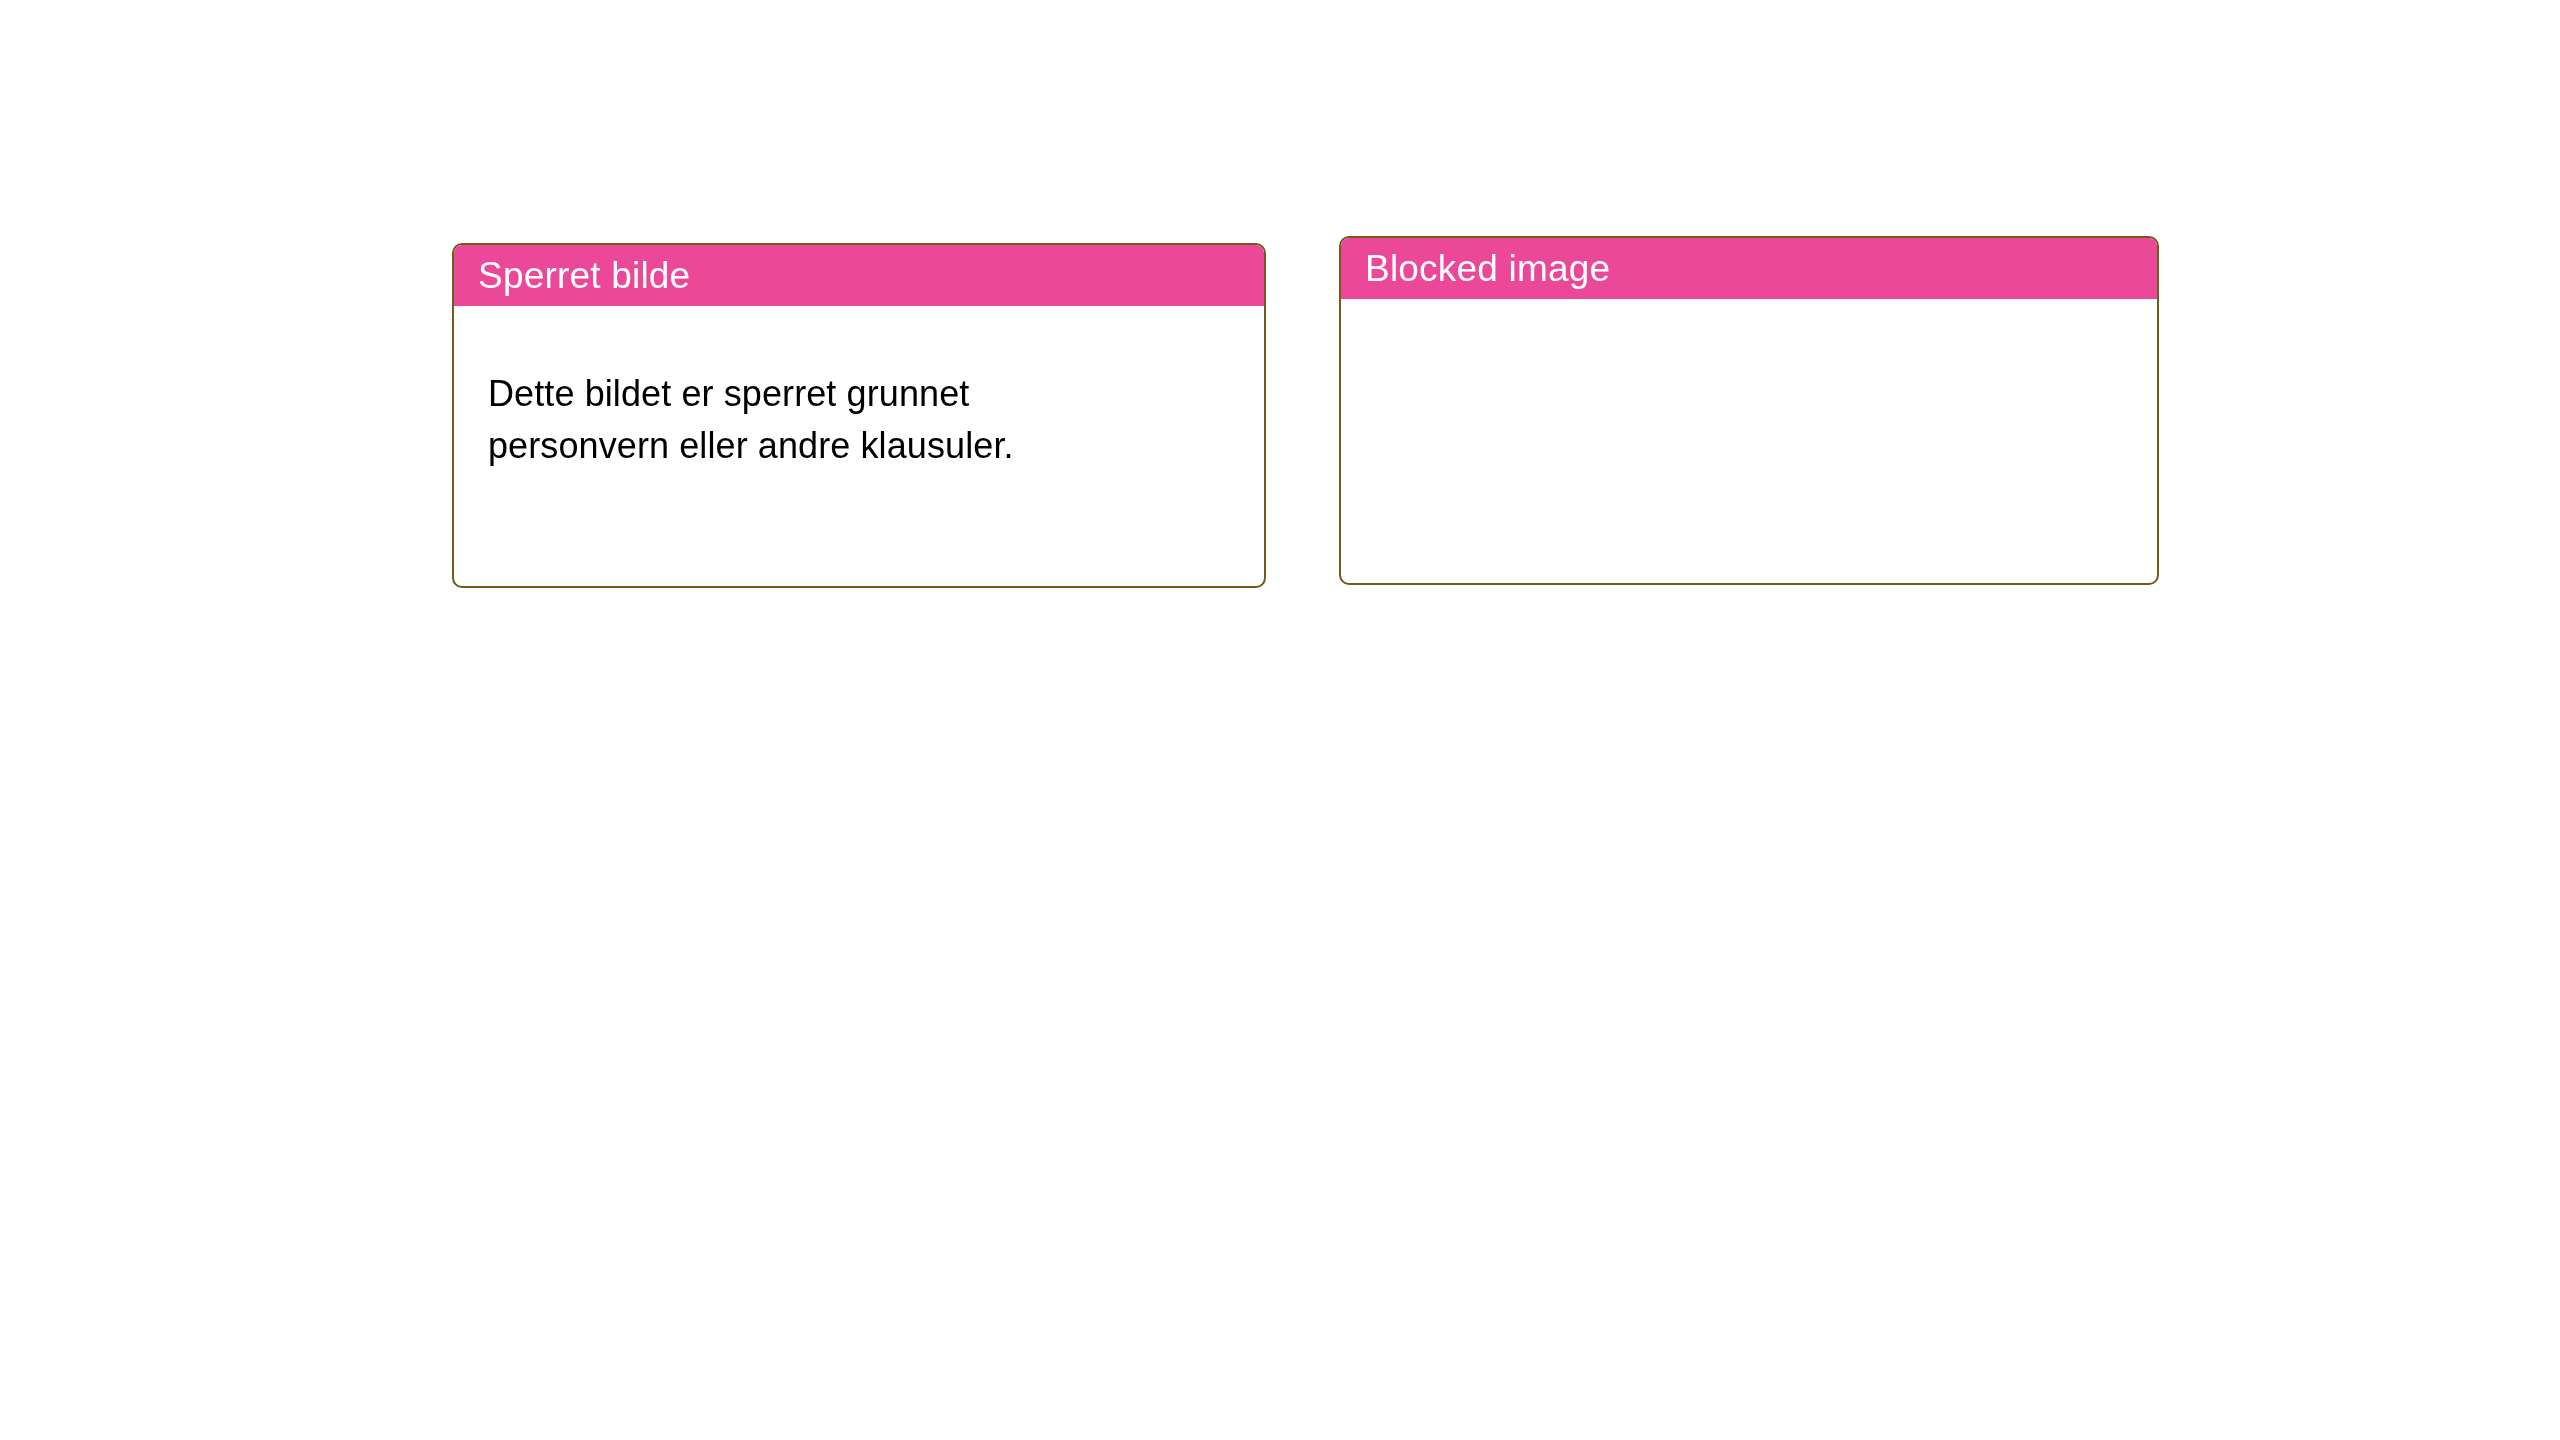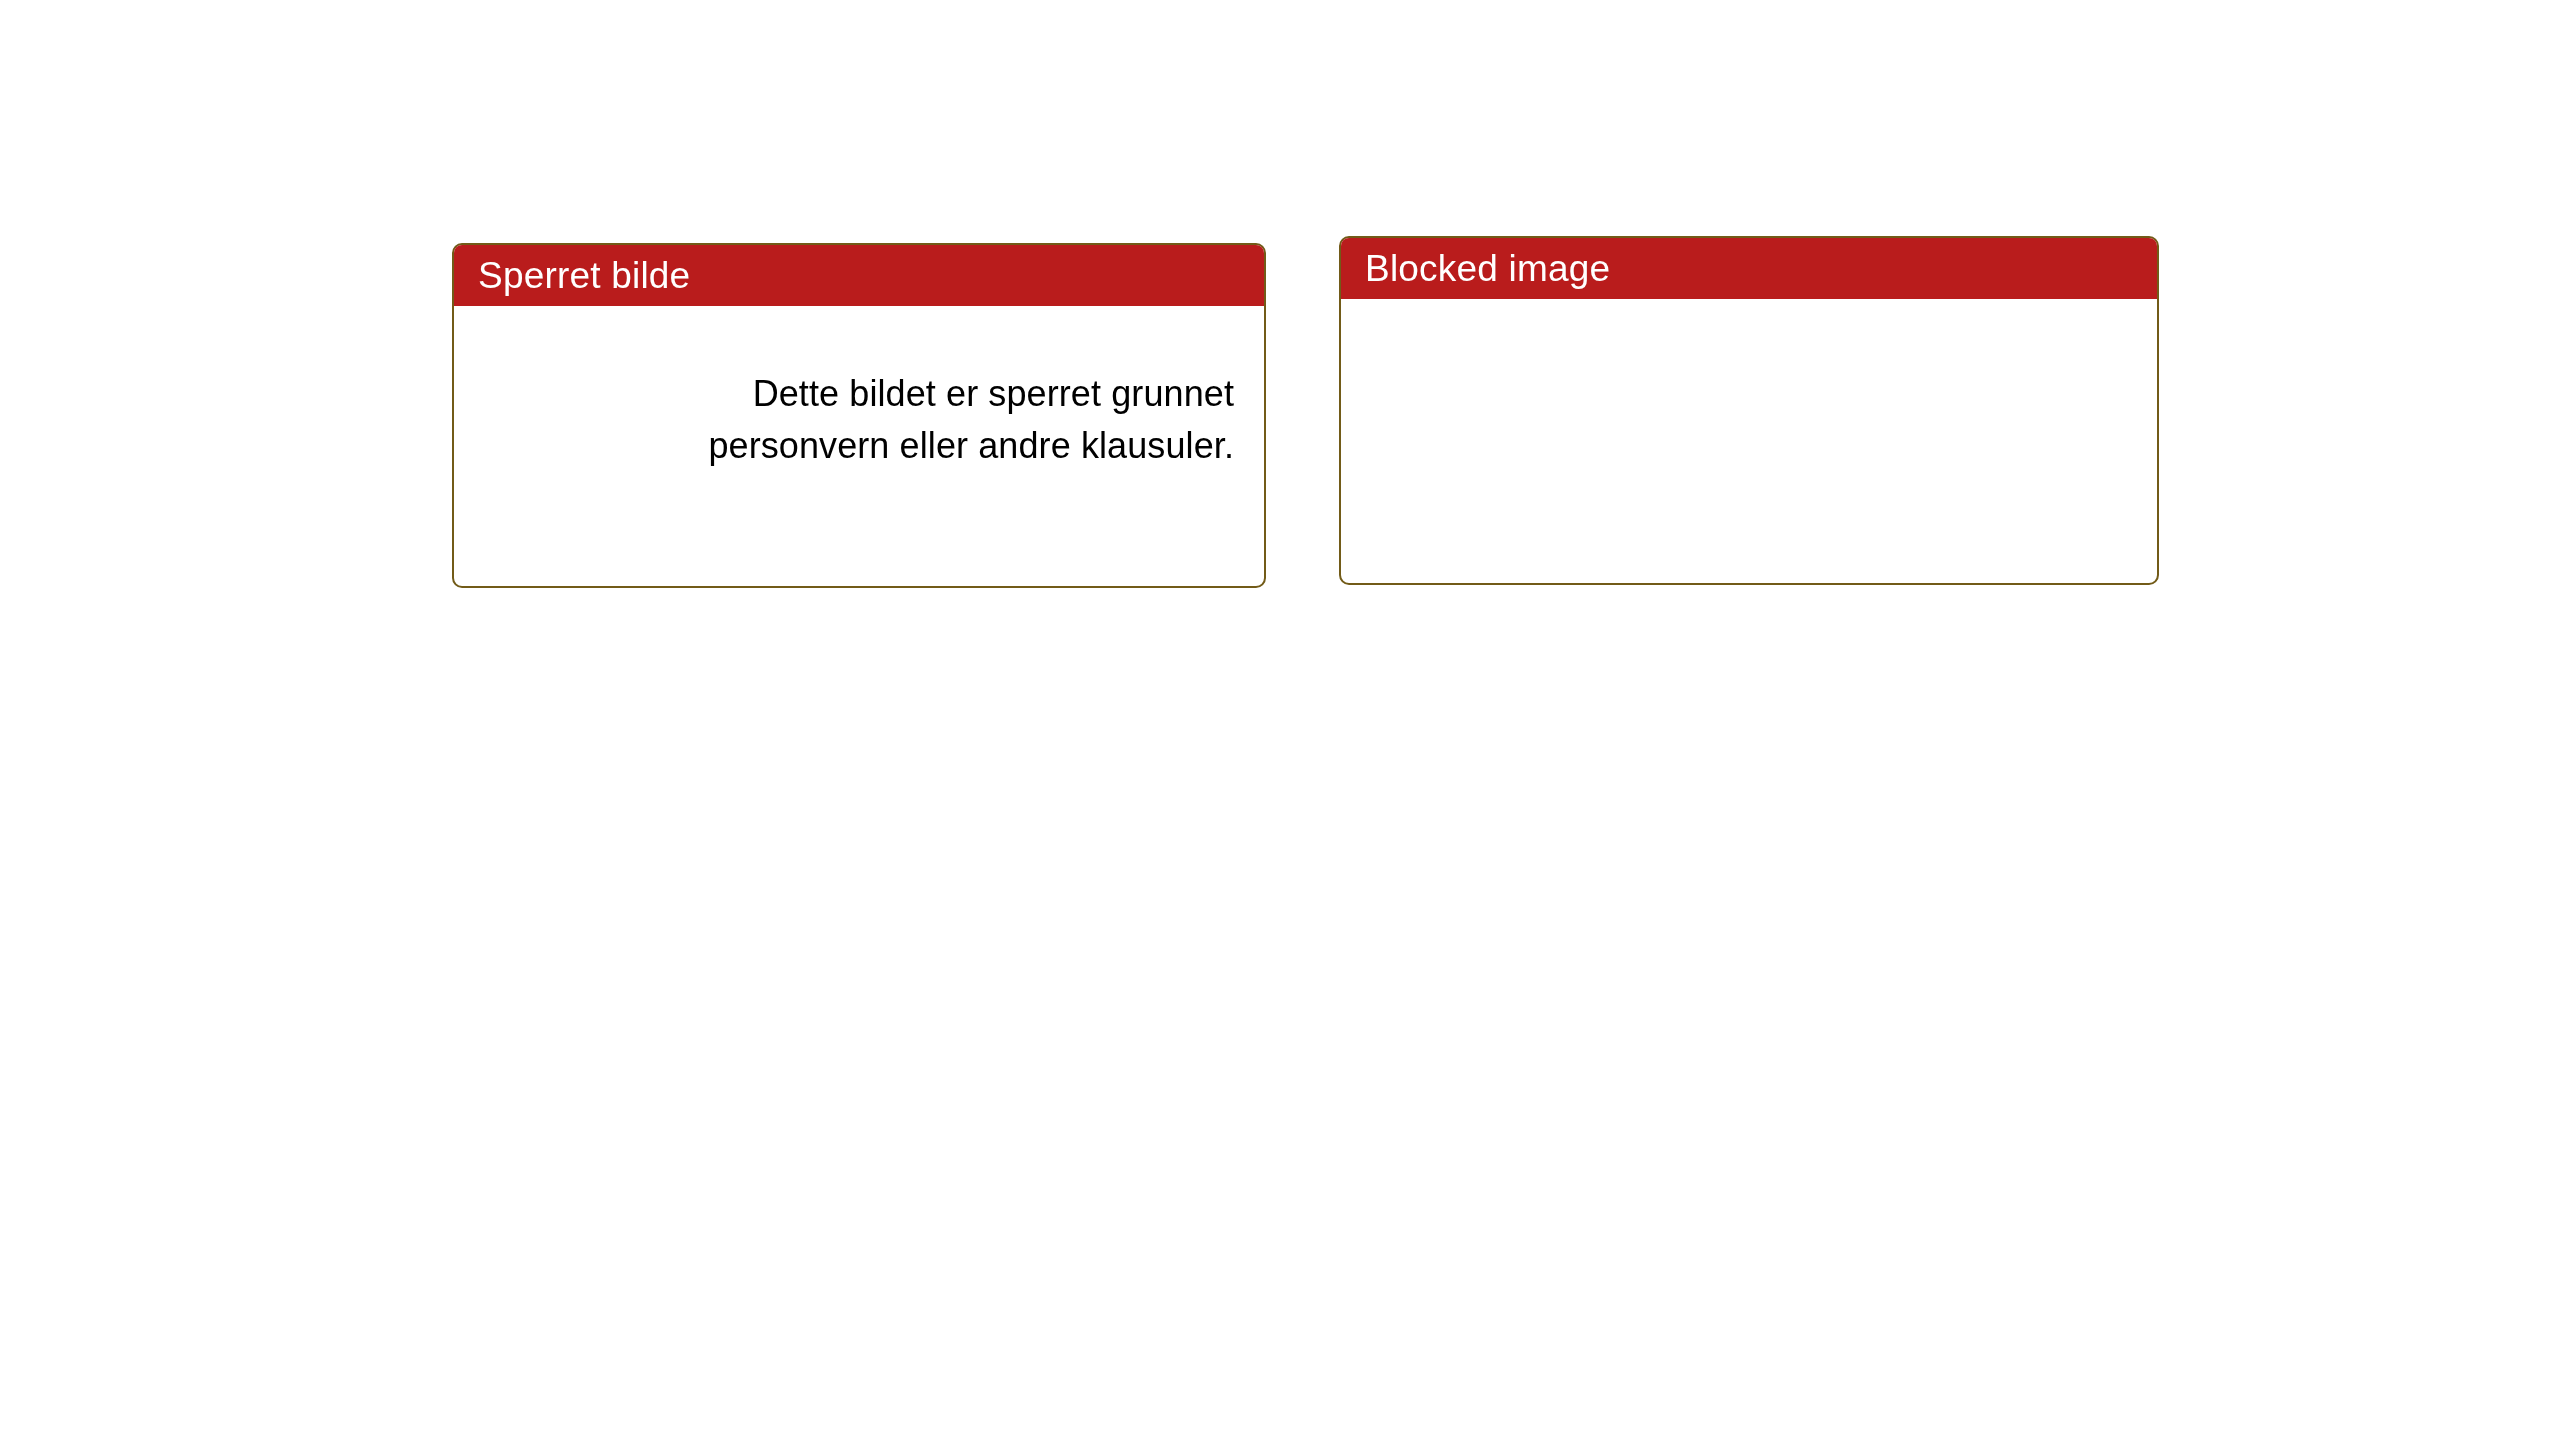--- a/index.html
+++ b/index.html
@@ -43,41 +43,40 @@
   .notice-card.en {
     left: 1327px;
     top: 236px;
     width: 820px;
     height: 349px;
     margin-left: 12px;
   }
 
   .notice-header {
     box-sizing: border-box;
-    background: #b91c1c;
+    background: #ec4899;
     width: 100%;
     height: 61px;
     display: flex;
     align-items: center;
     padding: 0 0 0 24px;
   }
 
   .notice-header-title {
     color: #ffffff;
     font-size: 37px;
     font-weight: 400;
     line-height: 1;
     letter-spacing: 0.2px;
     white-space: nowrap;
   }
 
   .notice-body {
     box-sizing: border-box;
-    padding: 26px 30px 0 16px;
-    text-align: right;
+    padding: 26px 30px 0 34px;
   }
 
   .notice-body-text {
     color: #000000;
     font-size: 36px;
     font-weight: 400;
     line-height: 52px;
     white-space: pre-line;
     letter-spacing: 0.1px;
   }

